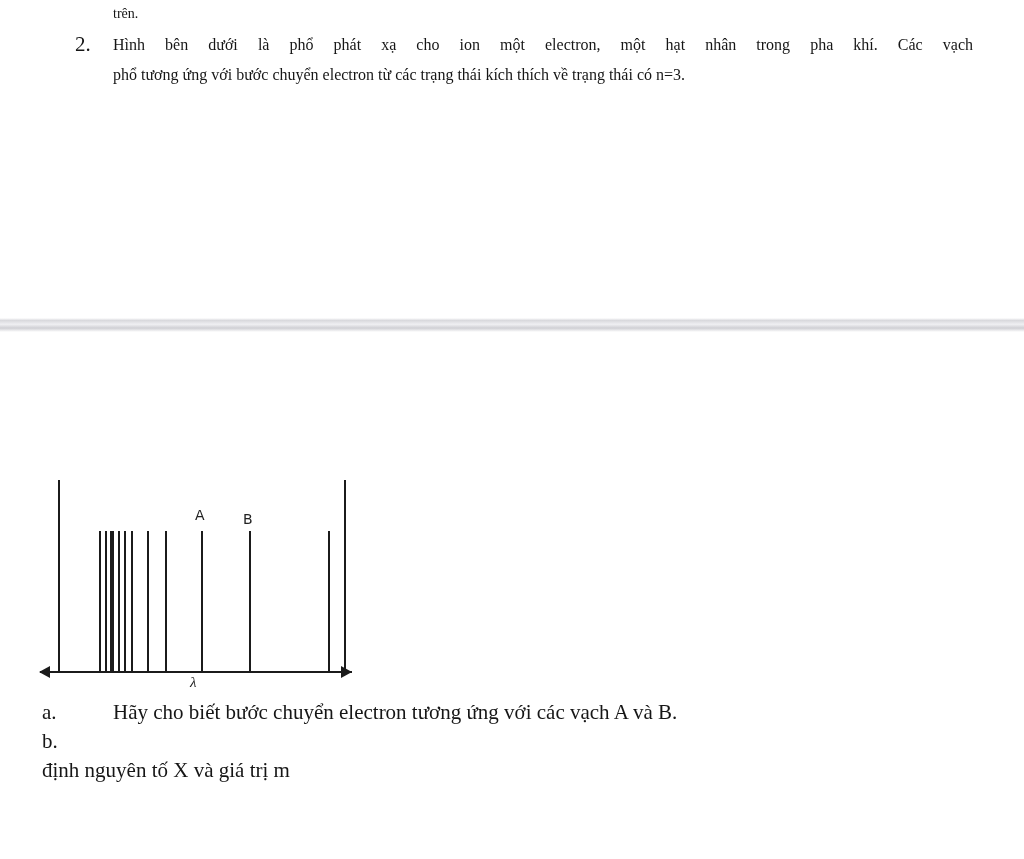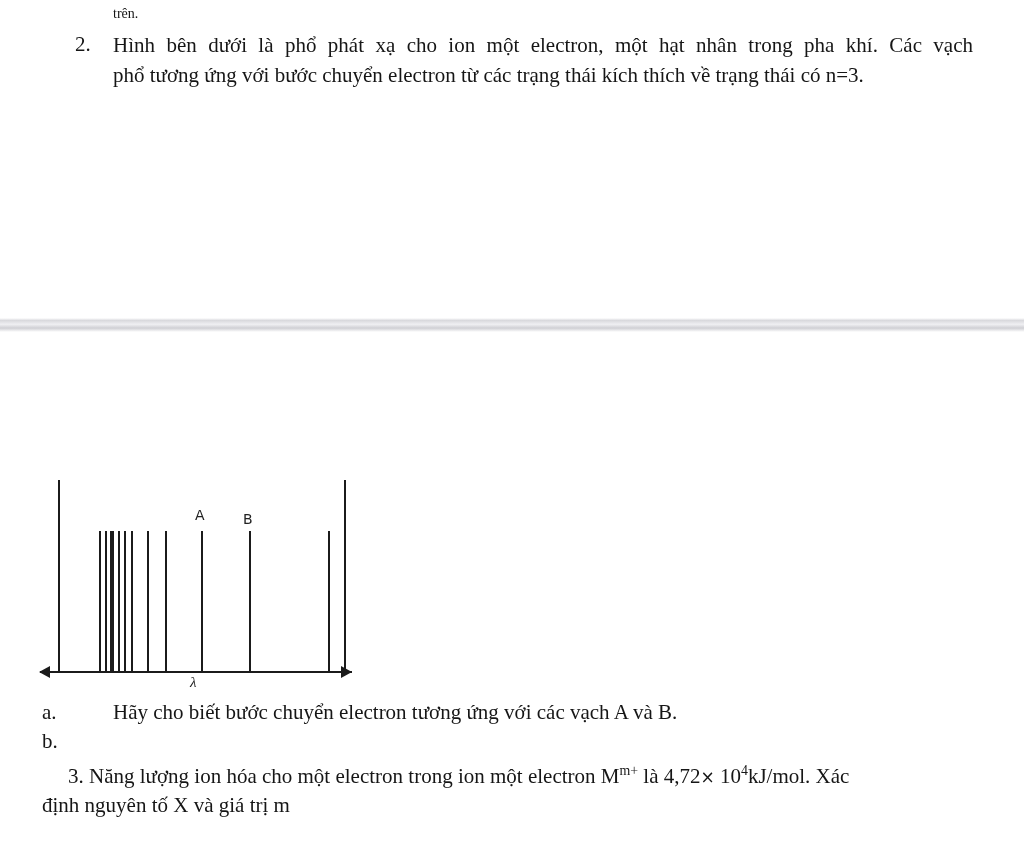--- a/index.html
+++ b/index.html
@@ -43,21 +43,21 @@
     left: 75px;
     top: 30px;
     font-size: 21px;
     line-height: 28px;
   }
   .q2-body {
     position: absolute;
     left: 113px;
     top: 30px;
     width: 860px;
-    font-size: 21px;
+    font-size: 16px;
     line-height: 30px;
     text-align: justify;
     text-justify: inter-word;
   }
   .q2-body .ln {
     display: block;
     white-space: nowrap;
   }
   .q2-body .ln1 {
     text-align: justify;
@@ -240,21 +240,18 @@
   </div>
 
   <div class="bottom-text">
     <div class="bt-row" style="height:29px;">
       <span class="bt-label">a.</span>
       <span class="bt-body">Hãy cho biết bước chuyển electron tương ứng với các vạch A và B.</span>
     </div>
     <div class="bt-row" style="height:29px;">
       <span class="bt-label">b.</span>
     </div>
-    <div class="bt-row" style="height:29px; margin-top:6px;">
-      <span class="q3-line1"><span>3. Năng lượng ion hóa cho một electron trong ion một electron M</span><sup>m+</sup><span> là 4,72</span><span class="times">×</span><span> 10</span><sup>4</sup><span>kJ/mol. Xác</span></span>
-    </div>
     <div class="bt-row" style="height:29px;">
       <span class="q3-line2">định nguyên tố X và giá trị m</span>
     </div>
   </div>
 
 </div>
 
 </body></html>

